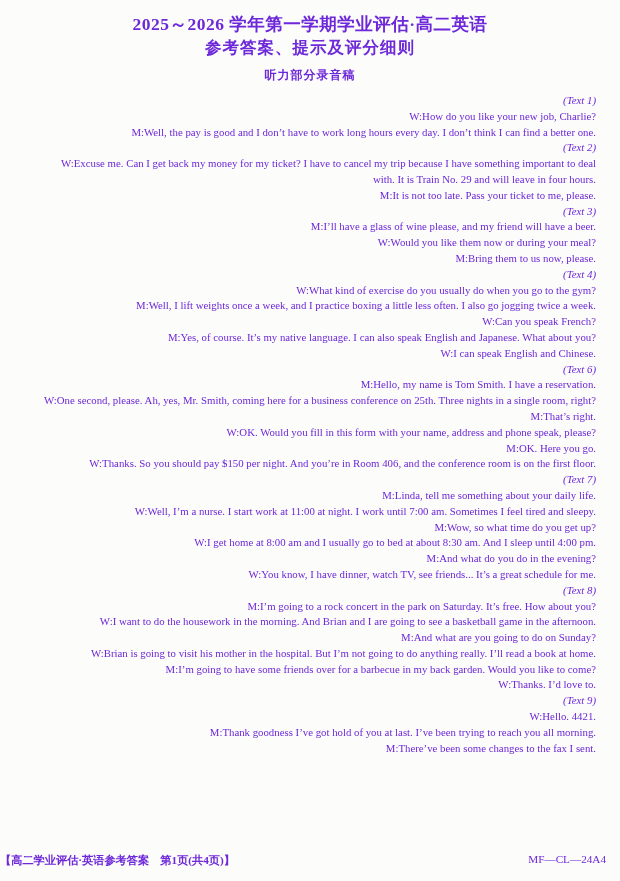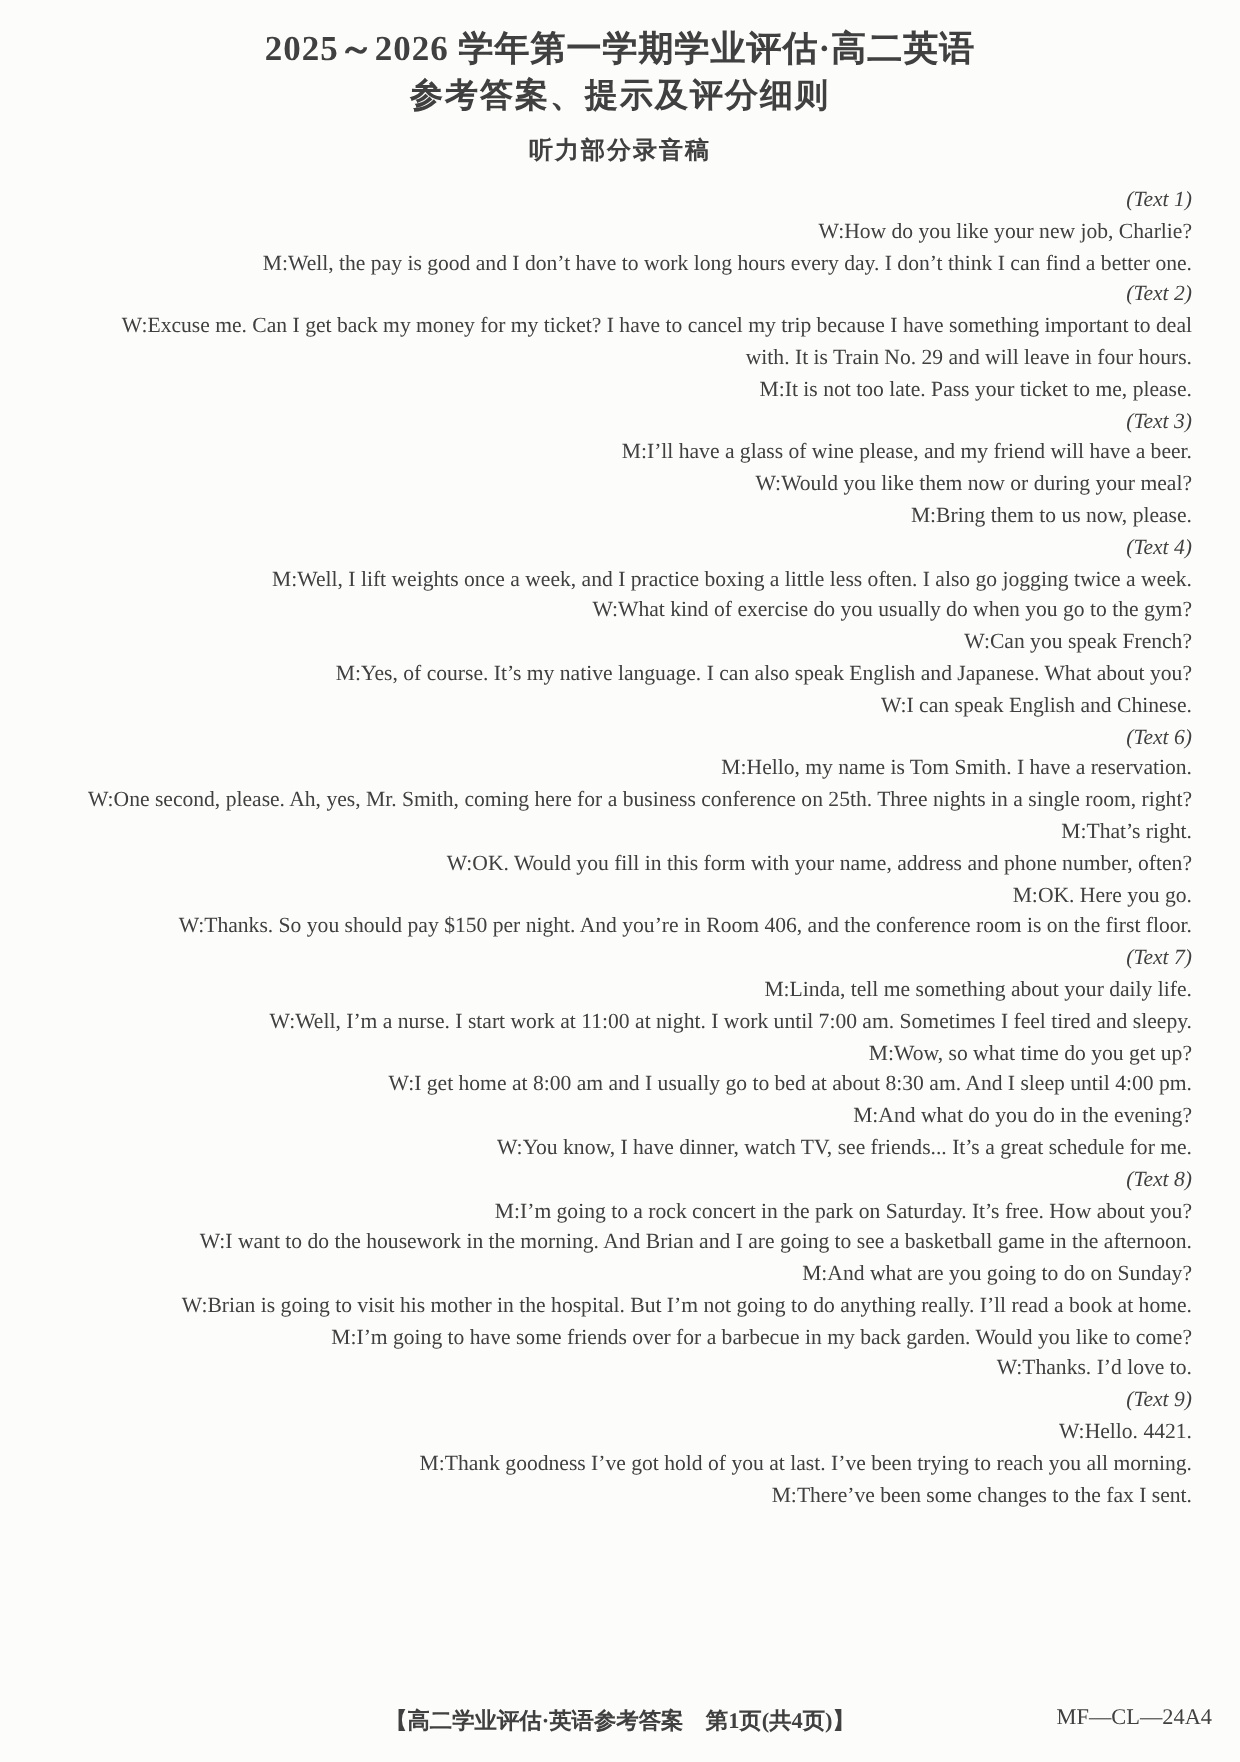--- a/index.html
+++ b/index.html
@@ -1,21 +1,21 @@
 <!DOCTYPE html>
 <html><head>
 <meta charset="utf-8">
 <style>
   html, body { margin: 0; padding: 0; background: #e9e9e7; }
   .page {
     width: 620px;
     height: 881px;
     margin: 0 auto;
     background: #fcfcfa;
-    color: #404040;
+    color: #6d28d9;
     font-family: "Liberation Serif", "DejaVu Serif", serif;
     position: relative;
     box-sizing: border-box;
     overflow: hidden;
   }
   .title {
     padding-top: 12px;
     text-align: center;
     font-weight: bold;
     font-size: 17.5px;
@@ -53,21 +53,21 @@
     width: 24px;
     text-indent: 0;
   }
   .footer {
     position: absolute;
     left: 0;
     right: 0;
     bottom: 12px;
     height: 16px;
     font-size: 11.2px;
-    text-align: center;
+    text-align: left;
   }
   .footer-center {
     font-weight: bold;
   }
   .footer-right {
     position: absolute;
     right: 14px;
     top: 0;
     font-weight: normal;
   }
@@ -84,30 +84,30 @@
       <div class="d-line"><span class="speaker">W:</span><span>How do you like your new job, Charlie?</span></div>
       <div class="d-line"><span class="speaker">M:</span><span>Well, the pay is good and I don’t have to work long hours every day. I don’t think I can find a better one.</span></div>
       <div class="text-label">(Text 2)</div>
       <div class="d-line"><span class="speaker">W:</span><span>Excuse me. Can I get back my money for my ticket? I have to cancel my trip because I have something important to deal with. It is Train No. 29 and will leave in four hours.</span></div>
       <div class="d-line"><span class="speaker">M:</span><span>It is not too late. Pass your ticket to me, please.</span></div>
       <div class="text-label">(Text 3)</div>
       <div class="d-line"><span class="speaker">M:</span><span>I’ll have a glass of wine please, and my friend will have a beer.</span></div>
       <div class="d-line"><span class="speaker">W:</span><span>Would you like them now or during your meal?</span></div>
       <div class="d-line"><span class="speaker">M:</span><span>Bring them to us now, please.</span></div>
       <div class="text-label">(Text 4)</div>
+      <div class="d-line"><span class="speaker">W:</span><span>What kind of exercise do you usually do when you go to the gym?</span></div>
       <div class="d-line"><span class="speaker">M:</span><span>Well, I lift weights once a week, and I practice boxing a little less often. I also go jogging twice a week.</span></div>
-      <div class="d-line"><span class="speaker">W:</span><span>What kind of exercise do you usually do when you go to the gym?</span></div>
       <div class="d-line"><span class="speaker">W:</span><span>Can you speak French?</span></div>
       <div class="d-line"><span class="speaker">M:</span><span>Yes, of course. It’s my native language. I can also speak English and Japanese. What about you?</span></div>
       <div class="d-line"><span class="speaker">W:</span><span>I can speak English and Chinese.</span></div>
       <div class="text-label">(Text 6)</div>
       <div class="d-line"><span class="speaker">M:</span><span>Hello, my name is Tom Smith. I have a reservation.</span></div>
       <div class="d-line"><span class="speaker">W:</span><span>One second, please. Ah, yes, Mr. Smith, coming here for a business conference on 25th. Three nights in a single room, right?</span></div>
       <div class="d-line"><span class="speaker">M:</span><span>That’s right.</span></div>
-      <div class="d-line"><span class="speaker">W:</span><span>OK. Would you fill in this form with your name, address and phone number, often?</span></div>
+      <div class="d-line"><span class="speaker">W:</span><span>OK. Would you fill in this form with your name, address and phone speak, please?</span></div>
       <div class="d-line"><span class="speaker">M:</span><span>OK. Here you go.</span></div>
       <div class="d-line"><span class="speaker">W:</span><span>Thanks. So you should pay $150 per night. And you’re in Room 406, and the conference room is on the first floor.</span></div>
       <div class="text-label">(Text 7)</div>
       <div class="d-line"><span class="speaker">M:</span><span>Linda, tell me something about your daily life.</span></div>
       <div class="d-line"><span class="speaker">W:</span><span>Well, I’m a nurse. I start work at 11:00 at night. I work until 7:00 am. Sometimes I feel tired and sleepy.</span></div>
       <div class="d-line"><span class="speaker">M:</span><span>Wow, so what time do you get up?</span></div>
       <div class="d-line"><span class="speaker">W:</span><span>I get home at 8:00 am and I usually go to bed at about 8:30 am. And I sleep until 4:00 pm.</span></div>
       <div class="d-line"><span class="speaker">M:</span><span>And what do you do in the evening?</span></div>
       <div class="d-line"><span class="speaker">W:</span><span>You know, I have dinner, watch TV, see friends... It’s a great schedule for me.</span></div>
       <div class="text-label">(Text 8)</div>

